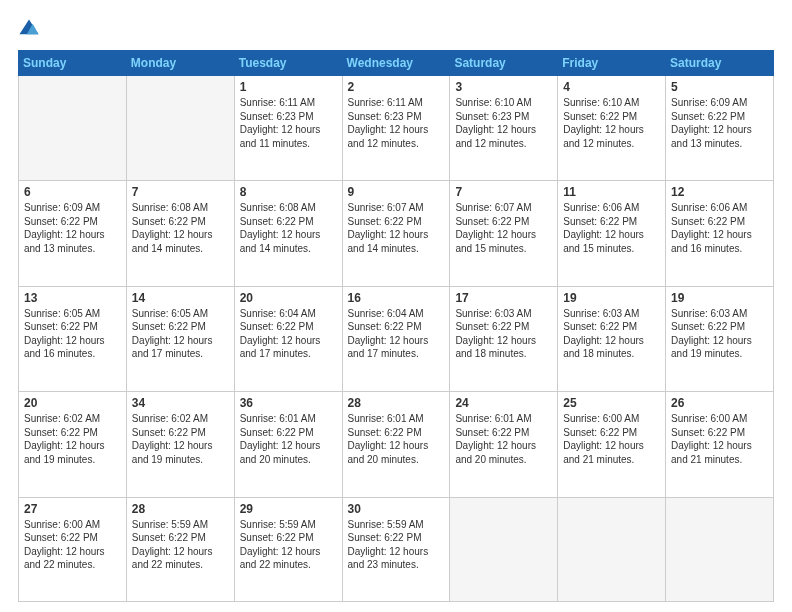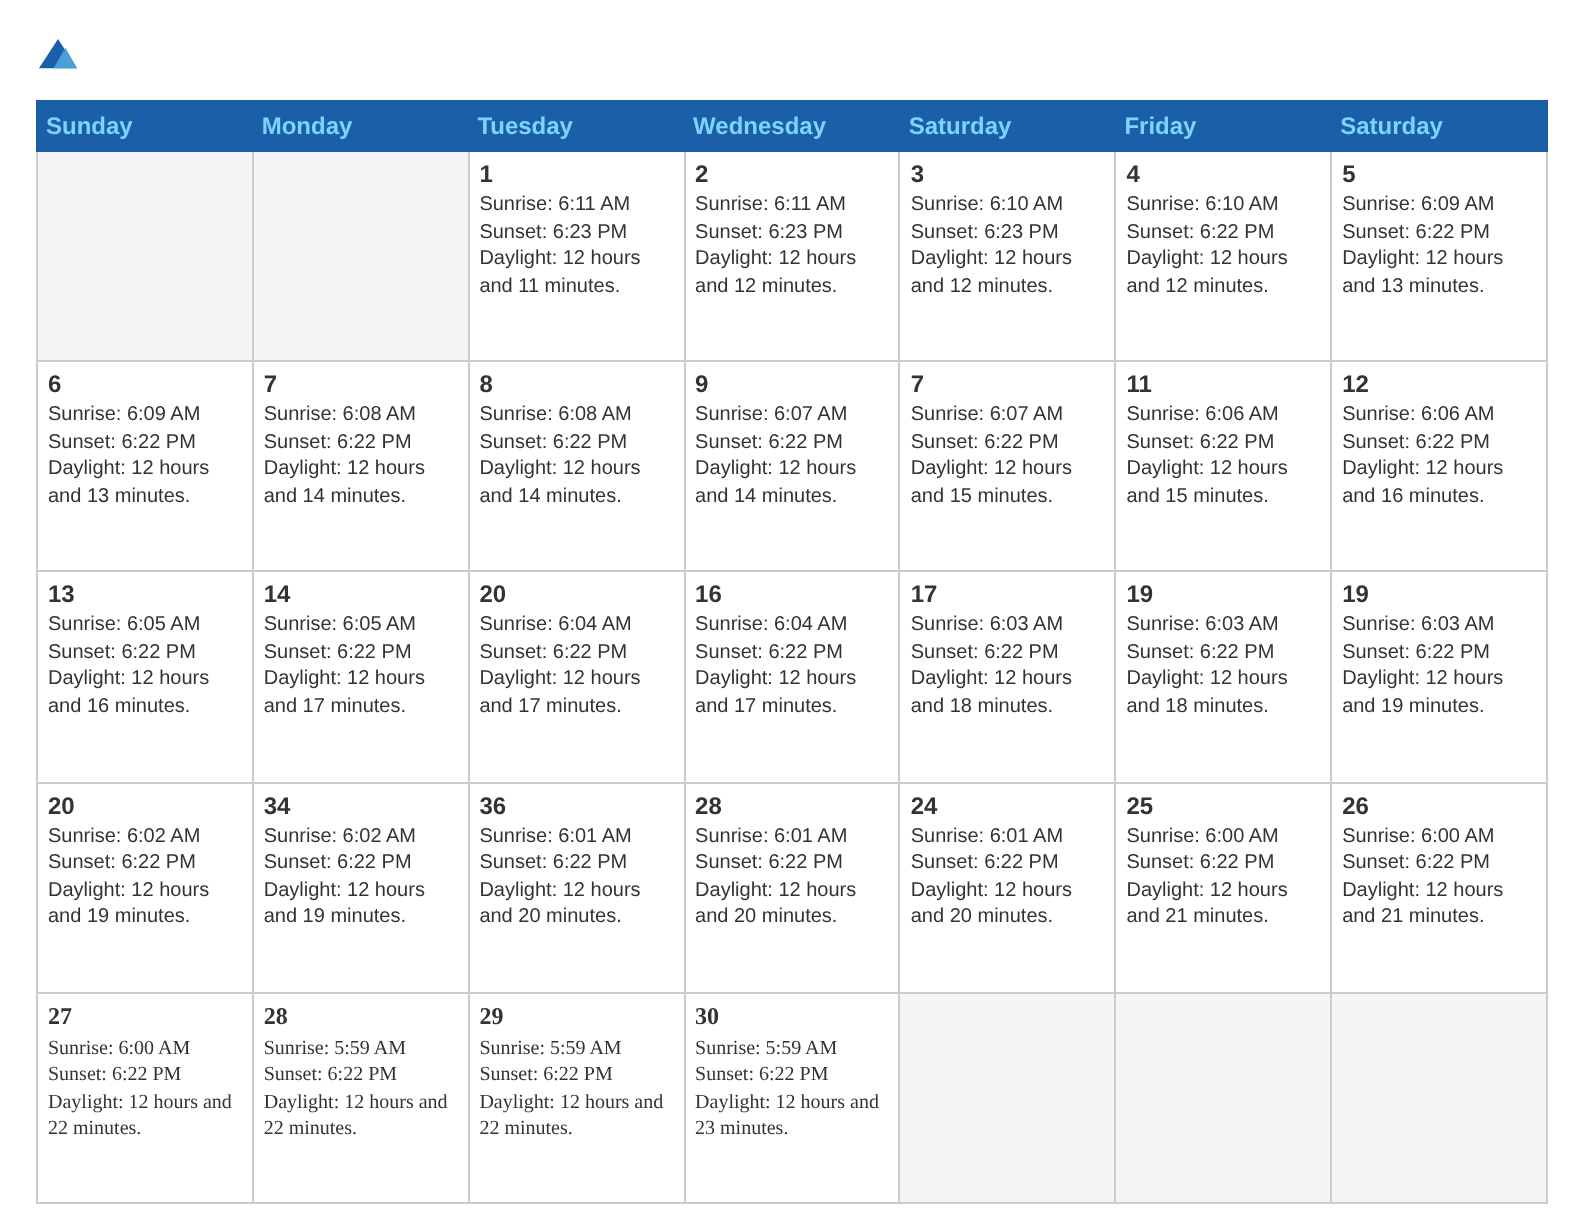--- a/index.html
+++ b/index.html
@@ -88,21 +88,20 @@
       display: block;
       margin-bottom: 2px;
     }
     .day-info {
       font-size: 10px;
       color: #333;
       line-height: 1.35;
     }
     .last-row td {
       height: 70px;
-      font-family: Liberation Serif, serif;
     }
   </style>
 </head>
 <body>
 
 <div class="page">
   <div class="header">
     <div class="logo">
       <svg class="logo-icon" viewBox="0 0 30 30" xmlns="http://www.w3.org/2000/svg">
         <polygon points="15,2 28,22 2,22" fill="#1a5fa8"></polygon>

